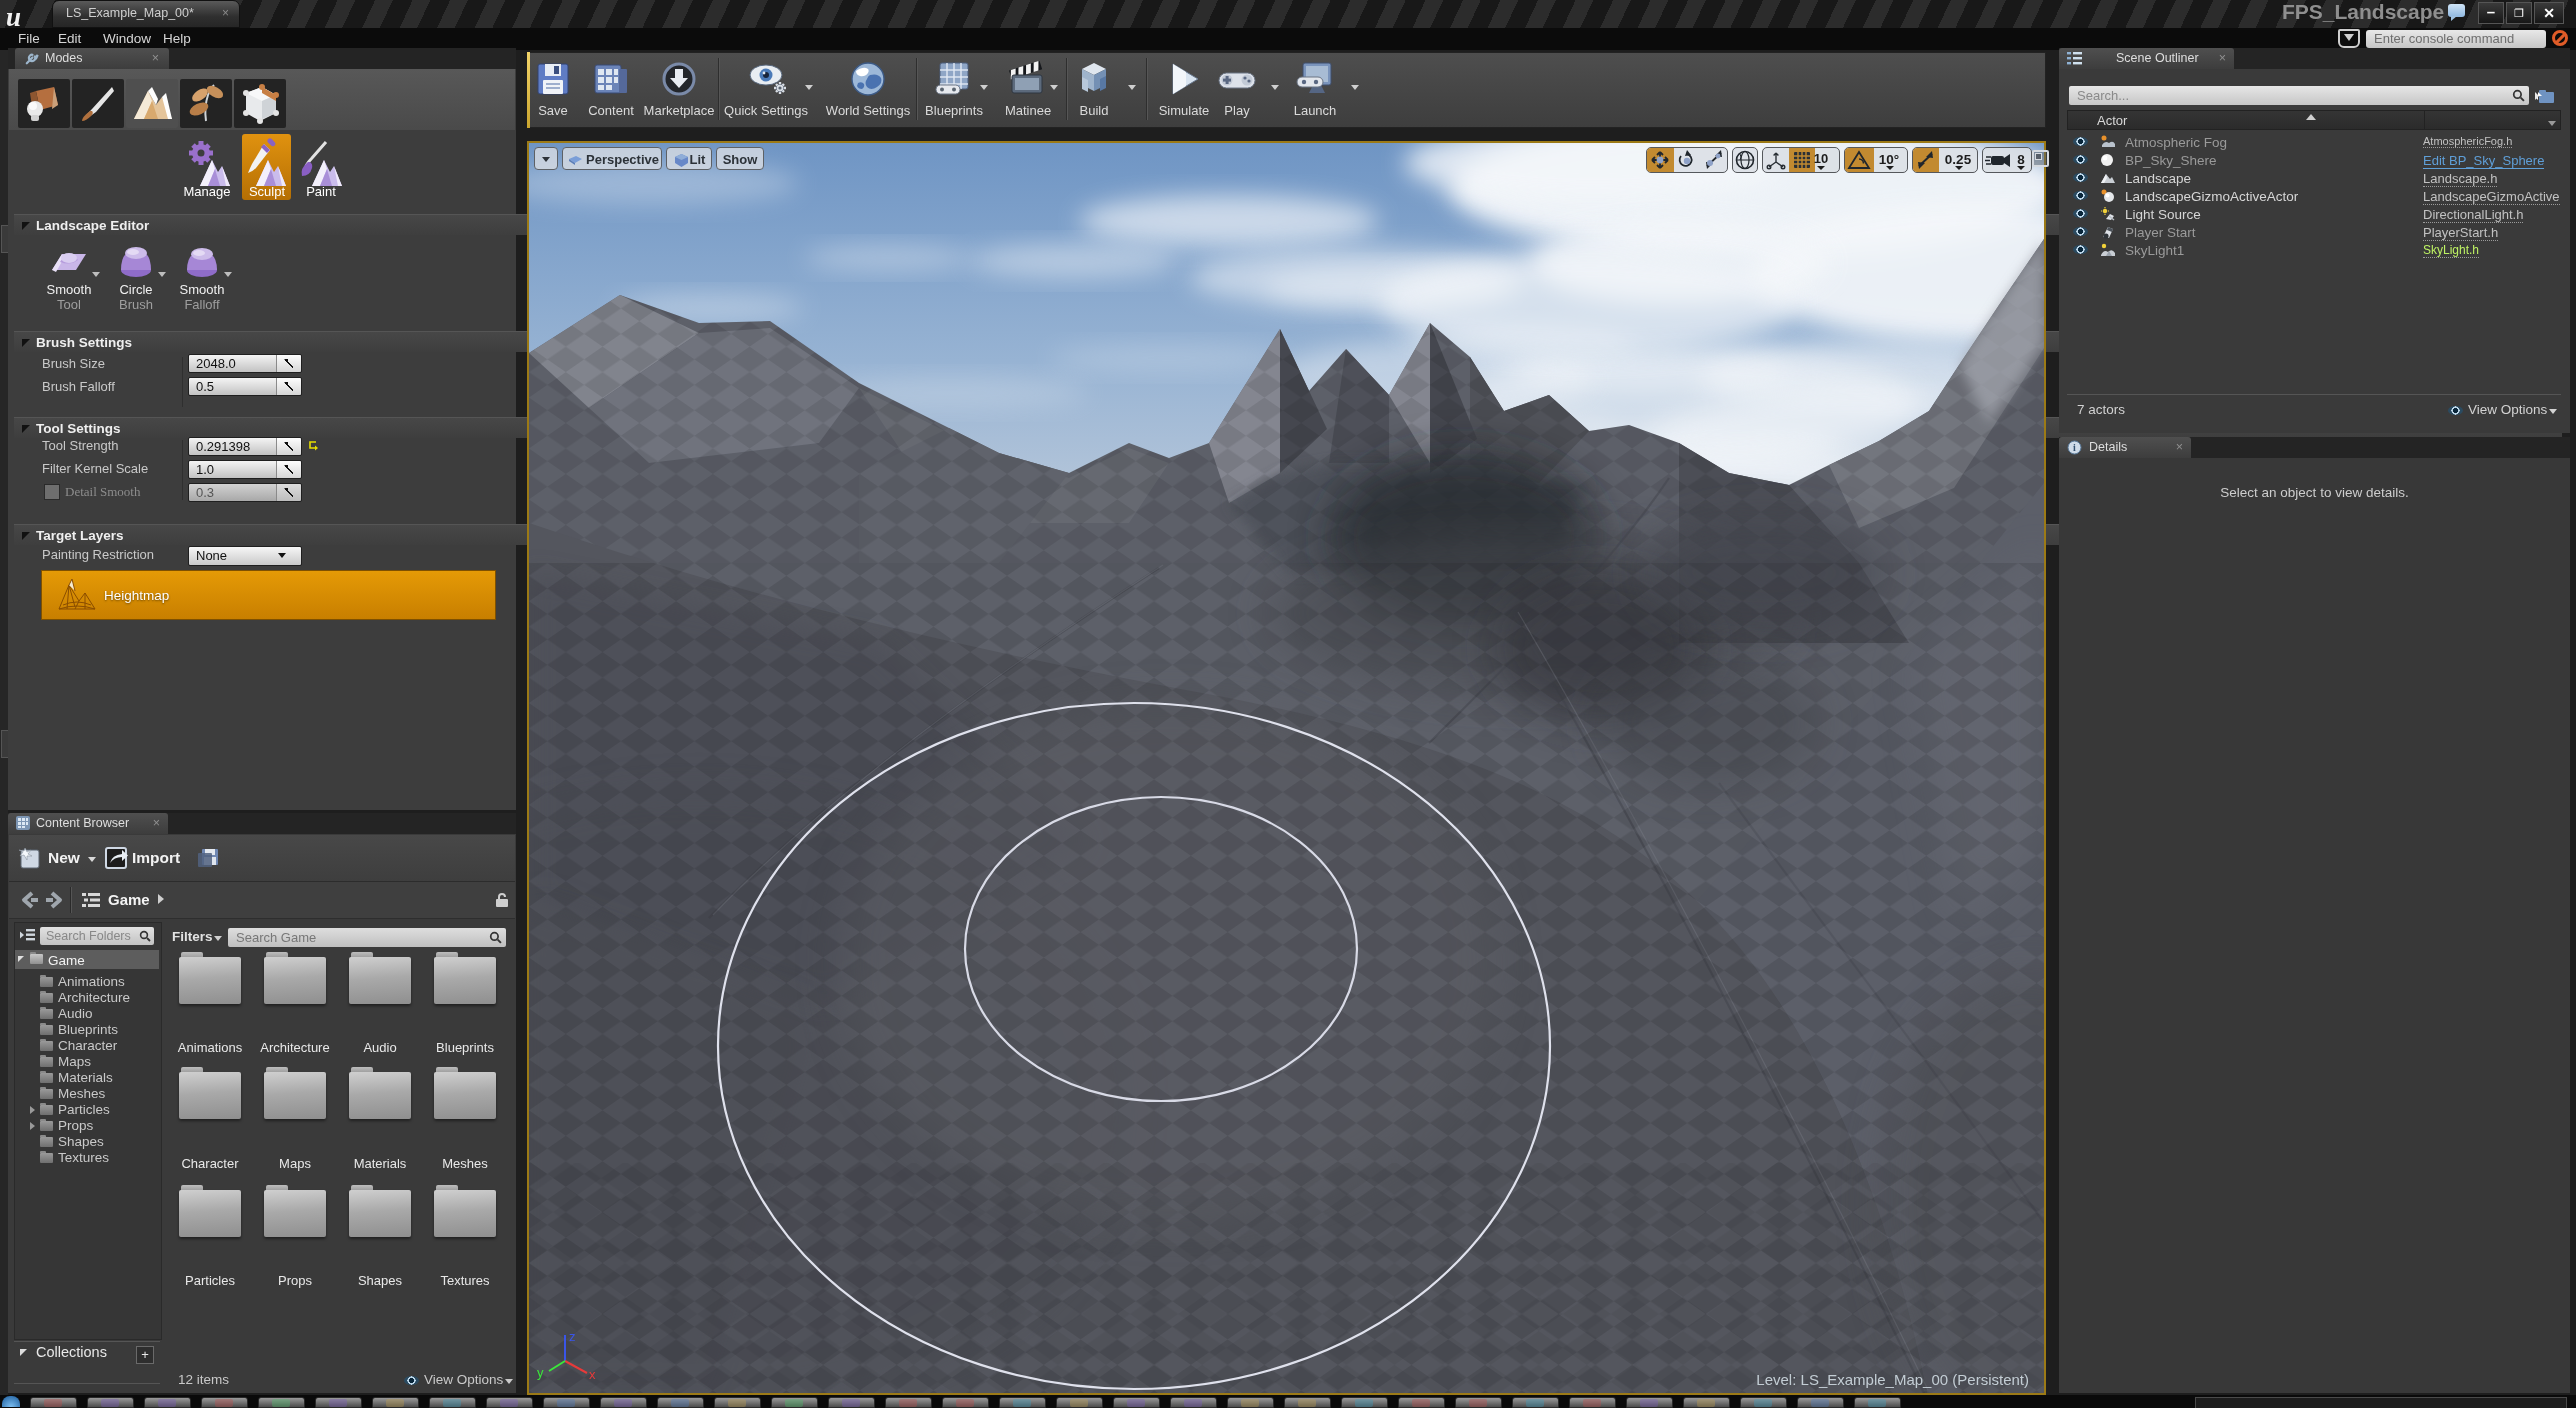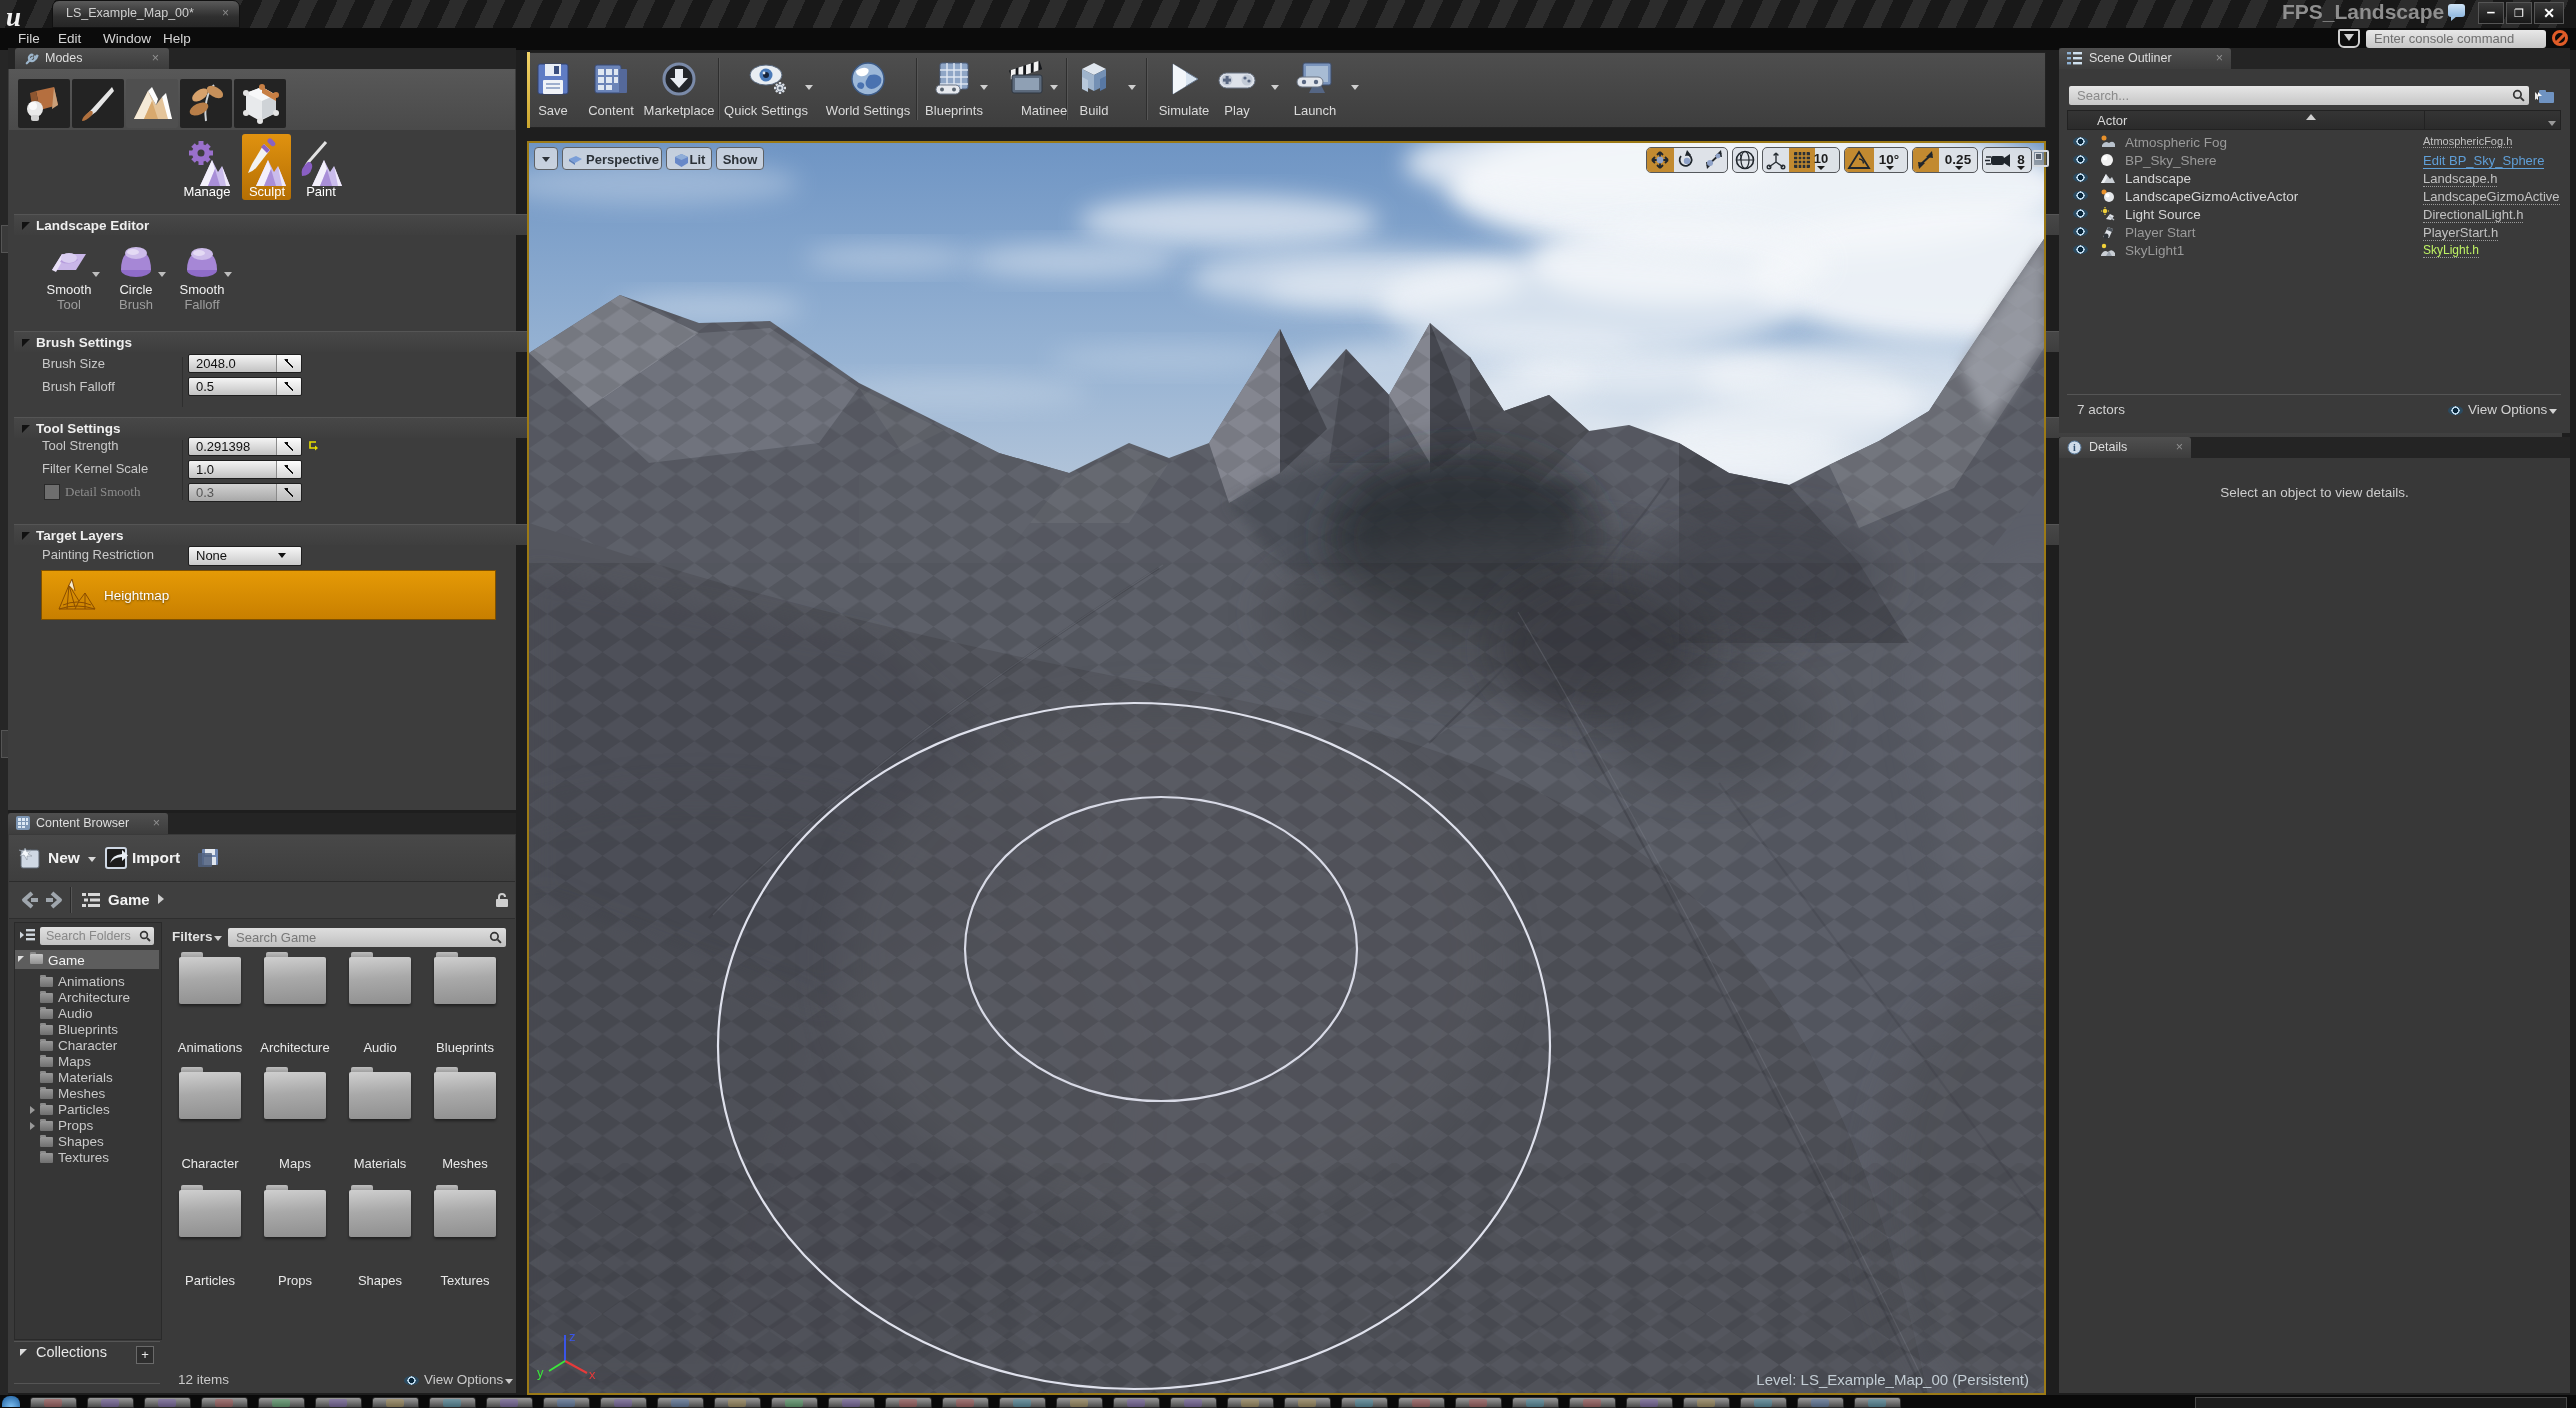--- a/index.html
+++ b/index.html
@@ -486,21 +486,21 @@
       <g fill="#f2f2f2">
         <polygon points="4,4 9,4 6,13 1,13"></polygon>
         <polygon points="12,4 17,4 14,13 9,13"></polygon>
         <polygon points="20,4 25,4 22,13 17,13"></polygon>
         <polygon points="28,4 33,4 30,13 25,13"></polygon>
       </g>
     </g>
     <rect x="4" y="14" width="30" height="18" rx="2" fill="#5c6a7c" stroke="#2e3640"></rect>
     <rect x="7" y="17" width="24" height="12" fill="#8fa0b4"></rect>
   </svg>
-<div class="tbtxt" style="left:999px;top:103px;width:58px;margin-left:16px;">Matinee</div>
+<div class="tbtxt" style="left:999px;top:103px;width:58px;">Matinee</div>
 <div class="dd" style="left:1050px;top:85px;border-top-color:#cfcfcf;"></div>
 
 <svg class="ticon" viewBox="0 0 36 36" style="left:1076px;top:61px;">
     <polygon points="18,2 30,8 18,14 6,8" fill="#dfe6ee"></polygon>
     <polygon points="6,8 18,14 18,30 6,24" fill="#9fb4cc"></polygon>
     <polygon points="30,8 18,14 18,30 30,24" fill="#7490b4"></polygon>
     <polygon points="6,16 12,19 12,31 6,28" fill="#b8c8da"></polygon>
     <polygon points="24,18 30,15 30,27 24,30" fill="#5878a4"></polygon>
   </svg>
 <div class="tbtxt" style="left:1074px;top:103px;width:40px;">Build</div>
@@ -756,21 +756,21 @@
       </g>
       <text x="38" y="16" font-size="13.5" font-weight="bold" fill="#1d1d1d" font-family="Liberation Sans" text-anchor="middle">8</text>
       <polygon points="34,18 42,18 38,22" fill="#1d1d1d"></polygon>
     </svg>
 </div>
 <div class="abs" style="left:2032px;top:150px;width:13px;height:13px;border:2px solid #d6dae0;border-radius:2px;background:rgba(90,95,102,.5);"></div>
 <div class="abs" style="left:2035px;top:153px;width:5px;height:5px;border:1.5px solid #d6dae0;background:rgba(60,64,70,.6);"></div>
 
 <div class="panel" id="outliner" style="left:2059px;top:48px;width:511px;height:385px;background:#3a3a3a;"></div>
 <div class="abs" style="left:2059px;top:48px;width:511px;height:21px;background:#242424;"></div>
-<div class="tab" style="left:2059px;top:48px;width:172px;background:linear-gradient(#4f4f4f,#3d3d3d);">
+<div class="tab" style="left:2059px;top:48px;width:148px;background:linear-gradient(#4f4f4f,#3d3d3d);padding-left:27px;">
  <svg width="15" height="13" viewBox="0 0 15 13" style="position:absolute;left:8px;top:4px;">
       <g fill="#8fb2d4">
         <rect x="0" y="0" width="4" height="2.4"></rect>
         <rect x="0" y="5" width="4" height="2.4"></rect>
         <rect x="0" y="10" width="4" height="2.4"></rect>
       </g>
       <g fill="#cfe0ee">
         <rect x="6" y="0" width="9" height="2.4"></rect>
         <rect x="6" y="5" width="9" height="2.4"></rect>
         <rect x="6" y="10" width="9" height="2.4"></rect>

